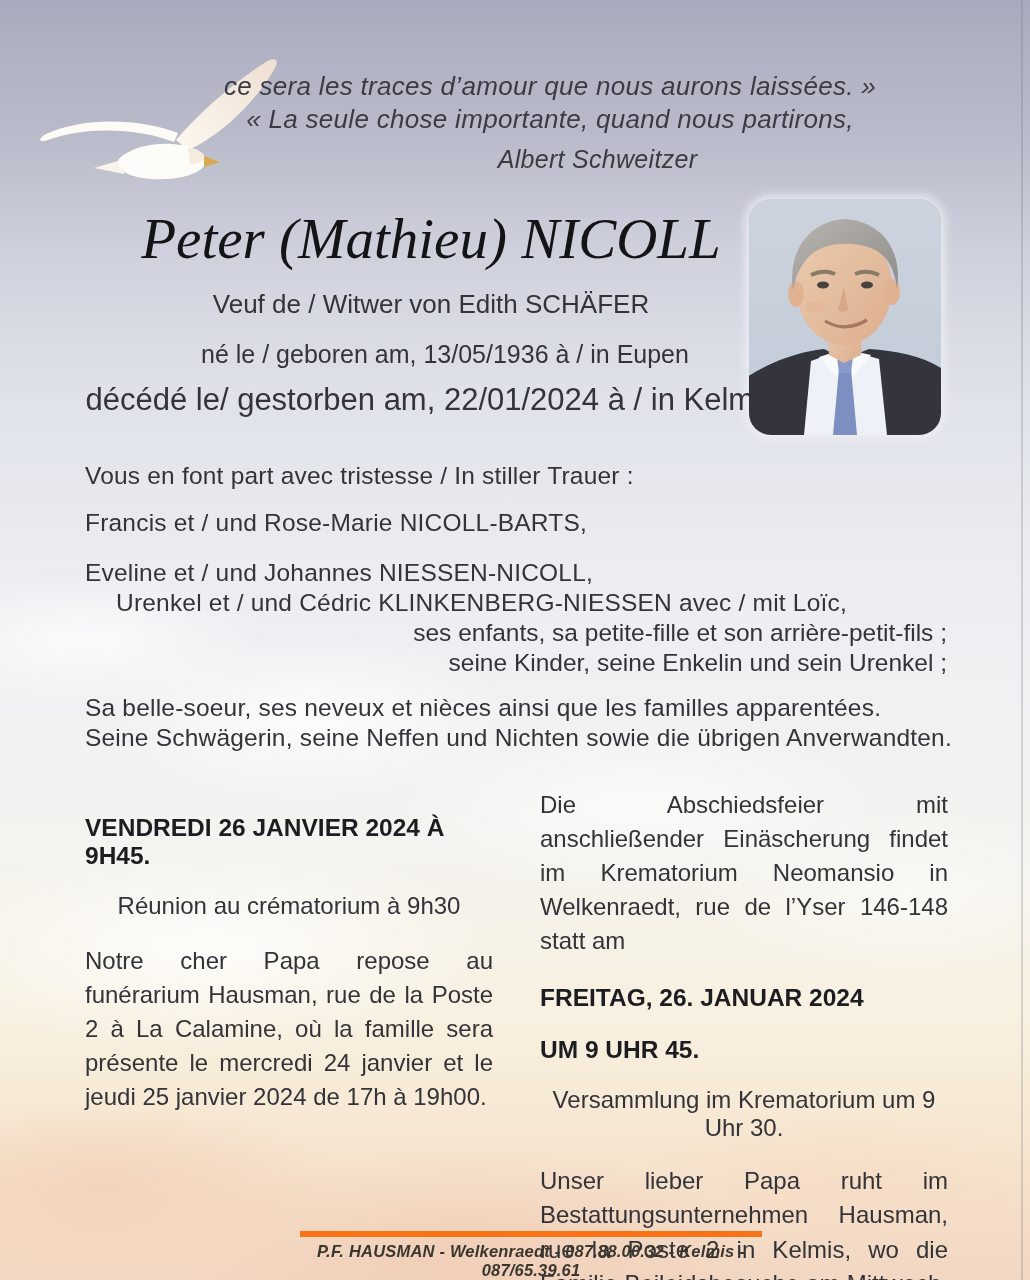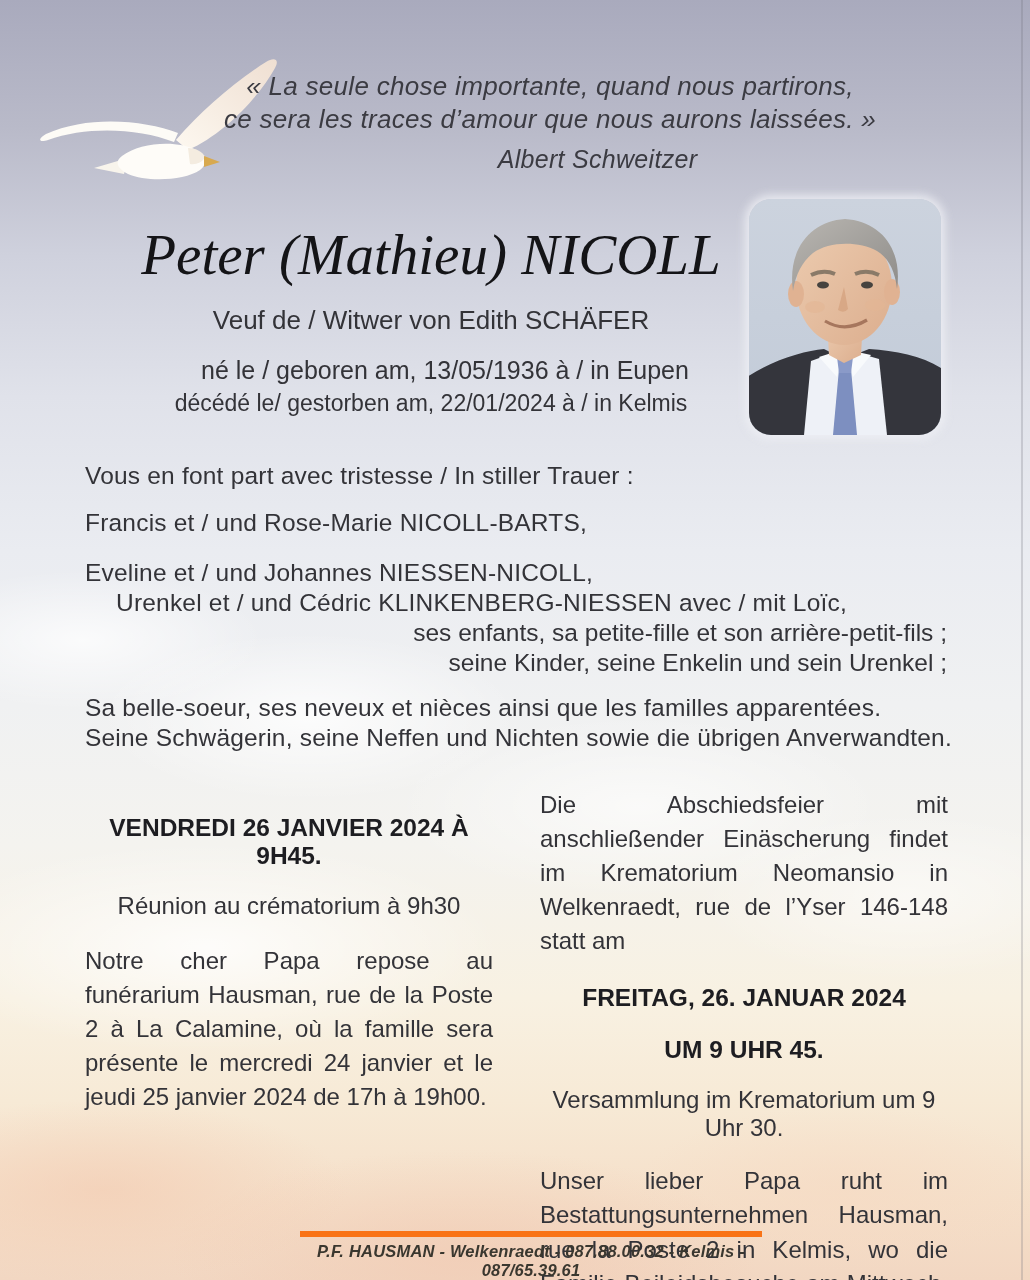--- a/index.html
+++ b/index.html
@@ -34,31 +34,31 @@
     font-style:italic;font-size:26px;line-height:1.28;color:#3b3b42;letter-spacing:0.3px;
   }
   .quote .author{margin-top:6px;padding-left:95px;font-size:25px;}
   .namecard{position:absolute;left:0;top:206px;width:862px;text-align:center;}
   .namecard .title-line{
     font-family:"Liberation Serif","DejaVu Serif",serif;font-style:italic;
     font-size:52px;line-height:1.0;color:#141417;
   }
   .namecard .name-line{
     font-family:"Liberation Serif","DejaVu Serif",serif;font-style:italic;
-    font-size:57px;line-height:1.0;color:#141417;margin-top:20px;
+    font-size:57px;line-height:1.0;color:#141417;margin-top:4px;
   }
   .namecard .widower{font-size:26px;color:#333338;margin-top:22px;}
   .namecard .born{font-size:25px;color:#333338;margin-top:20px;padding-left:28px;}
-  .namecard .died{font-size:23px;color:#333338;margin-top:5px;}
+  .namecard .died{font-size:31px;color:#333338;margin-top:13px;}
   .bodyline{position:absolute;left:85px;font-size:24.5px;color:#333338;letter-spacing:0.2px;}
   .rightline{position:absolute;left:85px;width:862px;text-align:right;font-size:24.5px;color:#333338;}
   .col{position:absolute;width:408px;font-size:24px;color:#333338;}
   .col p{margin:0;}
   .col .just{text-align:justify;line-height:1.42;}
-  .col .date{font-weight:bold;text-align:center;margin-top:26px;font-size:24.5px;color:#1d1d21;}
+  .col .date{font-weight:bold;margin-top:26px;font-size:24.5px;color:#1d1d21;}
   .col .center{text-align:center;margin-top:22px;}
   .footer{
     position:absolute;left:300px;top:1231px;width:462px;text-align:center;
     border-top:6px solid #f97316;padding-top:5px;
     font-style:italic;font-weight:bold;font-size:16.5px;color:#3a372f;letter-spacing:0.2px;
   }
 </style>
 </head>
 <body>
 
@@ -134,22 +134,22 @@
     <path d="M95,88 L99,110 Q95,115 89,111 Z" fill="#d8a886"></path>
 
     <path d="M76,122 Q96,134 118,121" stroke="#a6765d" stroke-width="3.2" fill="none"></path>
 
     <ellipse cx="66" cy="108" rx="10" ry="6" fill="#e3b694" opacity="0.6"></ellipse>
     <ellipse cx="126" cy="106" rx="10" ry="6" fill="#e3b694" opacity="0.6"></ellipse>
   </svg>
 </div>
 
 <div class="quote">
+  <div>ce sera les traces d’amour que nous aurons laissées. »</div>
   <div>«  La seule chose importante, quand nous partirons,</div>
-  <div>ce sera les traces d’amour que nous aurons laissées. »</div>
   <div class="author">Albert Schweitzer</div>
 </div>
 
 <div class="namecard">
   <div class="name-line">Peter (Mathieu) NICOLL</div>
   <div class="widower">Veuf de / Witwer von Edith SCHÄFER</div>
   <div class="born">né le / geboren am, 13/05/1936 à / in Eupen</div>
   <div class="died">décédé le/ gestorben am, 22/01/2024 à / in Kelmis</div>
 </div>
 

